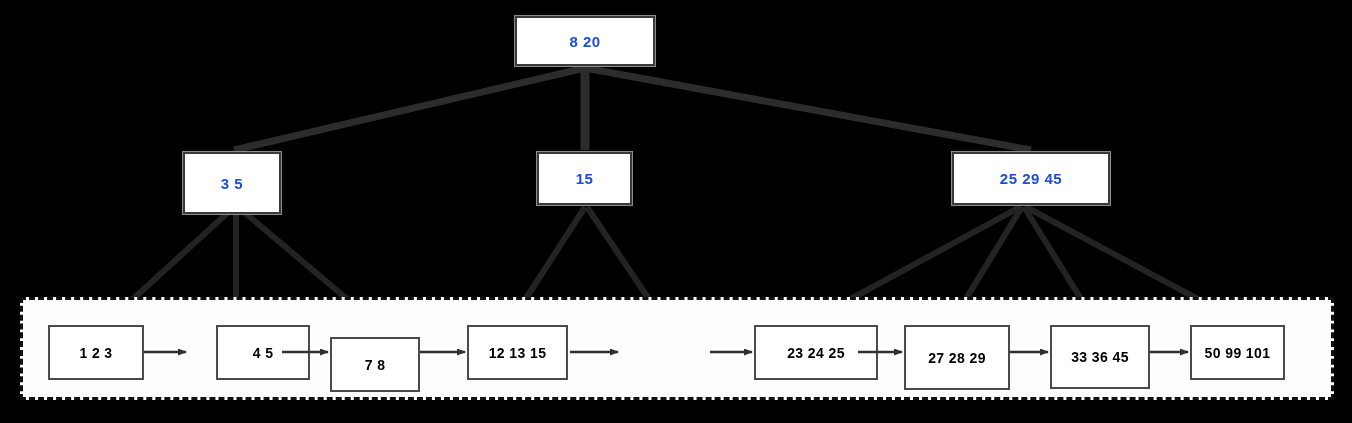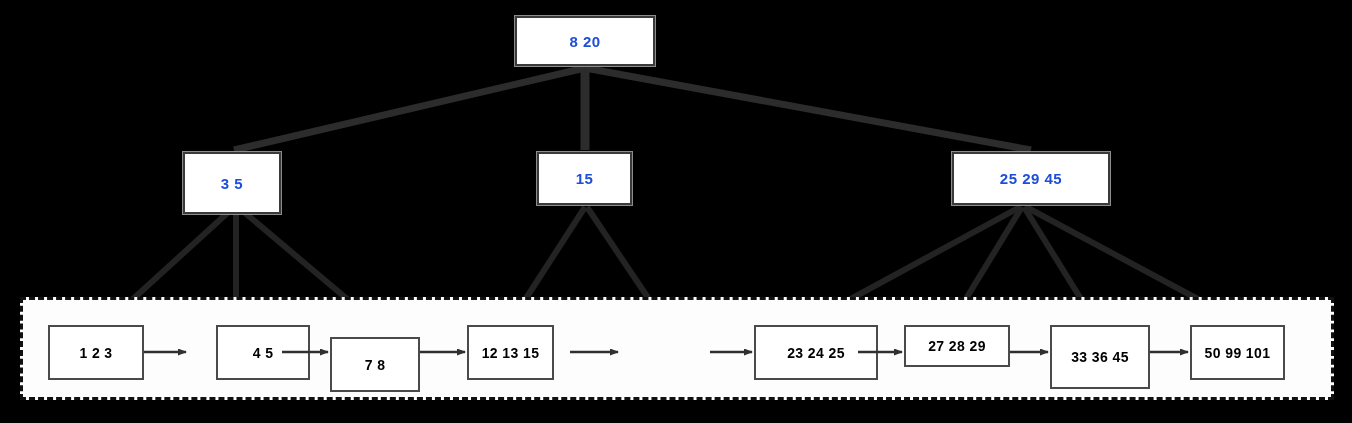--- a/index.html
+++ b/index.html
@@ -120,19 +120,19 @@
 
   <div class="node" style="left:515px; top:16px; width:140px; height:50px;">8 20</div>
 
   <div class="node" style="left:183px; top:152px; width:98px; height:62px;">3 5</div>
   <div class="node" style="left:537px; top:152px; width:95px; height:53px;">15</div>
   <div class="node" style="left:952px; top:152px; width:158px; height:53px;">25 29 45</div>
 
   <div class="leaf" style="left:48px; top:325px; width:96px; height:55px;">1 2 3</div>
   <div class="leaf" style="left:188px; top:325px; width:94px; height:55px;margin-left:28px;">4 5</div>
   <div class="leaf" style="left:330px; top:325px; width:90px; height:55px;margin-top:12px;">7 8</div>
-  <div class="leaf" style="left:467px; top:325px; width:87px; height:55px;">12 13 15</div>
+  <div class="leaf" style="left:467px; top:325px; width:101px; height:55px;">12 13 15</div>
   <div class="leaf" style="left:754px; top:325px; width:124px; height:55px;">23 24 25</div>
-  <div class="leaf" style="left:904px; top:325px; width:106px; height:42px;">27 28 29</div>
+  <div class="leaf" style="left:904px; top:325px; width:106px; height:65px;">27 28 29</div>
   <div class="leaf" style="left:1050px; top:325px; width:100px; height:64px;">33 36 45</div>
   <div class="leaf" style="left:1190px; top:325px; width:95px; height:55px;">50 99 101</div>
 
 </div>
 
 </body></html>

